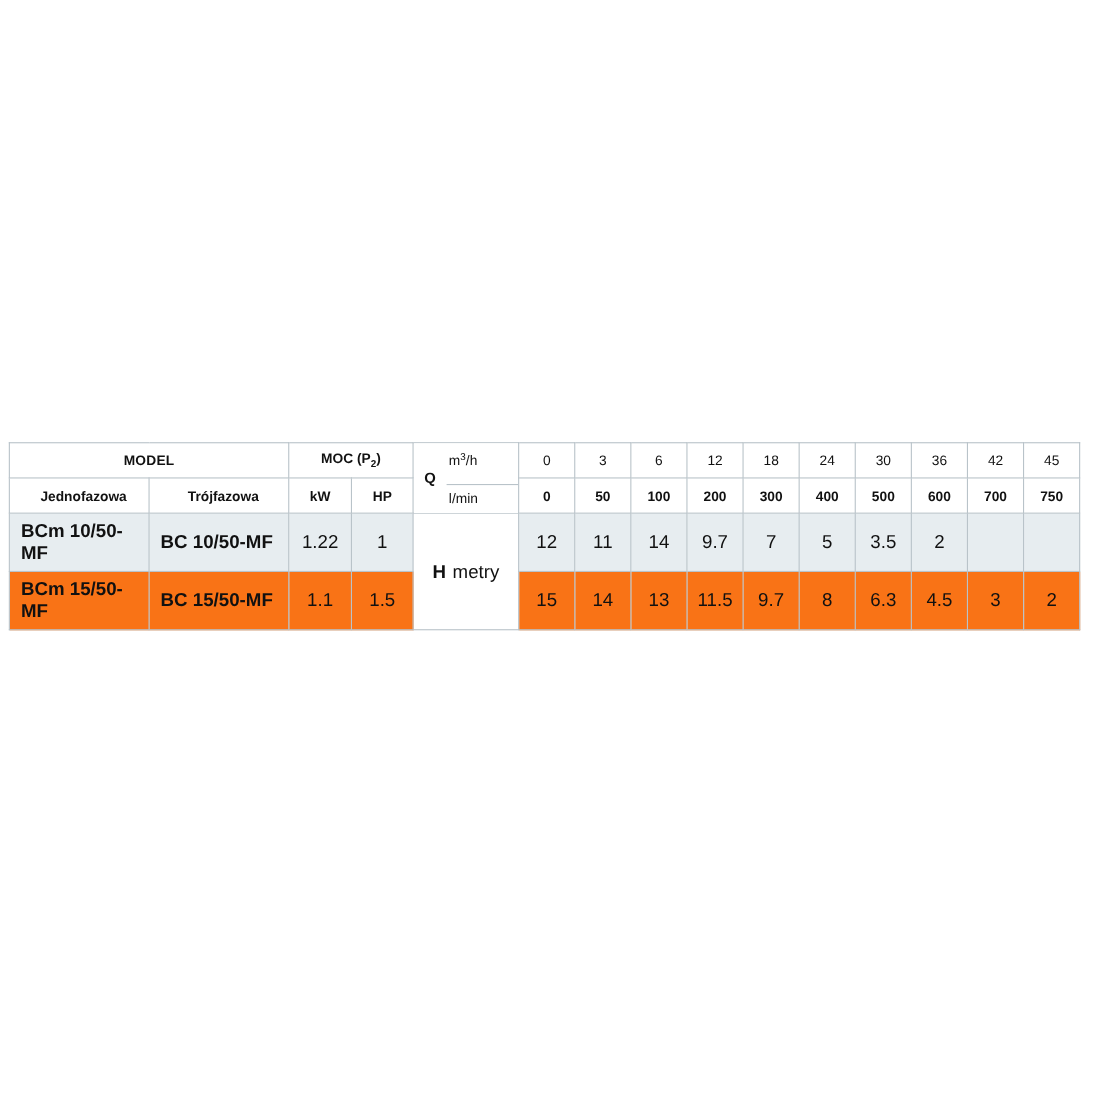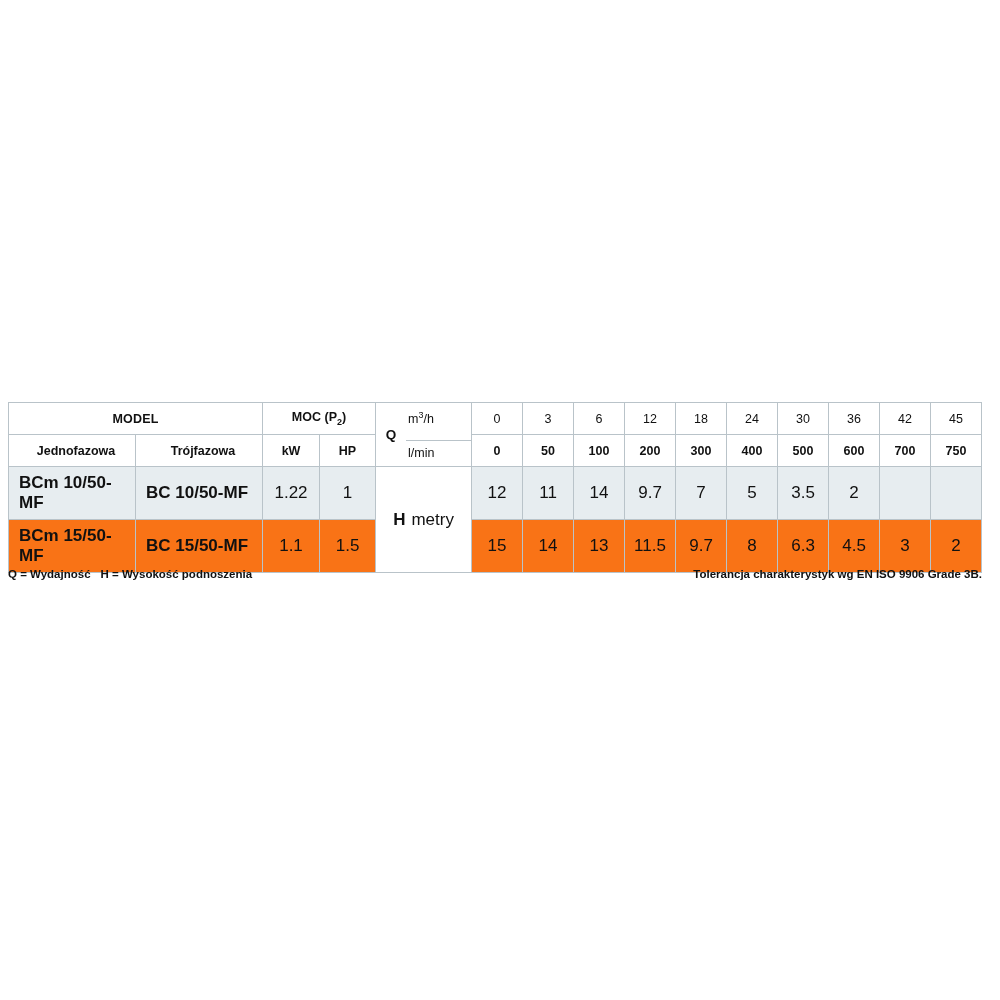--- a/index.html
+++ b/index.html
@@ -274,20 +274,14 @@
           <td>8</td>
           <td>6.3</td>
           <td>4.5</td>
           <td>3</td>
           <td>2</td>
         </tr>
       </tbody>
     </table>
   </div>
 
-  <div class="footnotes">
-    <div class="left">
-      <span>Q = Wydajność</span><span class="sep"></span><span>H = Wysokość podnoszenia</span>
-    </div>
-    <div class="right">Tolerancja charakterystyk wg EN ISO 9906 Grade 3B.</div>
-  </div>
 
 </div>
 
 </body></html>

